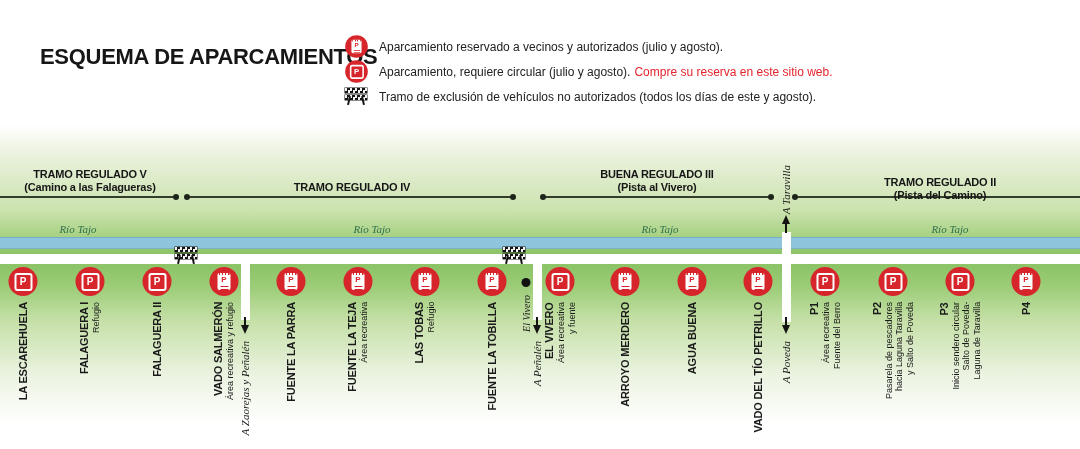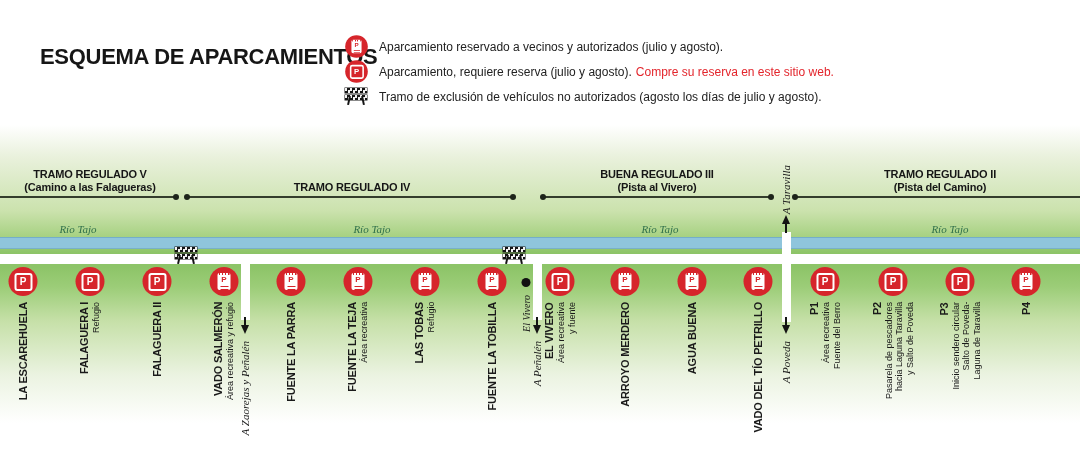--- a/index.html
+++ b/index.html
@@ -127,21 +127,21 @@
       </div>
       <div class="tramo-segment" style="left: 543px; width: 228px;"></div>
       <span class="tramo-dot" style="left: 540px;"></span>
       <span class="tramo-dot" style="left: 768px;"></span>
       <div class="tramo-label" style="left: 657px;">
         <span class="t1">BUENA REGULADO III</span>
         <span class="t2">(Pista al Vivero)</span>
       </div>
       <div class="tramo-segment" style="left: 795px; width: 285px;"></div>
       <span class="tramo-dot" style="left: 792px;"></span>
-      <div class="tramo-label" style="left: 940px;">
+      <div class="tramo-label" style="left: 940px; margin-top: 8px;">
         <span class="t1">TRAMO REGULADO II</span>
         <span class="t2">(Pista del Camino)</span>
       </div>
     </div>
   <div>
       <span class="barrier" style="position: absolute; left: 175px; top: 247px;">
         <span class="rail r1"></span>
         <span class="rail r2"></span>
         <span class="leg l1"></span>
         <span class="leg l2"></span>
@@ -352,27 +352,27 @@
           </span>
         </span>
       <span class="ltext">Aparcamiento reservado a vecinos y autorizados (julio y agosto).</span>
     </div>
     <div class="lrow">
       <span class="licon">
           <span class="p-badge sm">
             <span class="psq">P</span>
           </span>
         </span>
-      <span class="ltext"><span>Aparcamiento, requiere reserva (julio y agosto).</span><span class="llink">Compre su reserva en este sitio web.</span></span>
+      <span class="ltext"><span>Aparcamiento, requiere circular (julio y agosto).</span><span class="llink">Compre su reserva en este sitio web.</span></span>
     </div>
     <div class="lrow">
       <span class="licon">
           <span class="barrier">
             <span class="rail r1"></span>
             <span class="rail r2"></span>
             <span class="leg l1"></span>
             <span class="leg l2"></span>
           </span>
         </span>
-      <span class="ltext">Tramo de exclusión de vehículos no autorizados (agosto los días de julio y agosto).</span>
+      <span class="ltext">Tramo de exclusión de vehículos no autorizados (todos los días de este y agosto).</span>
     </div>
   </div>
 </div>
 
 </body></html>

